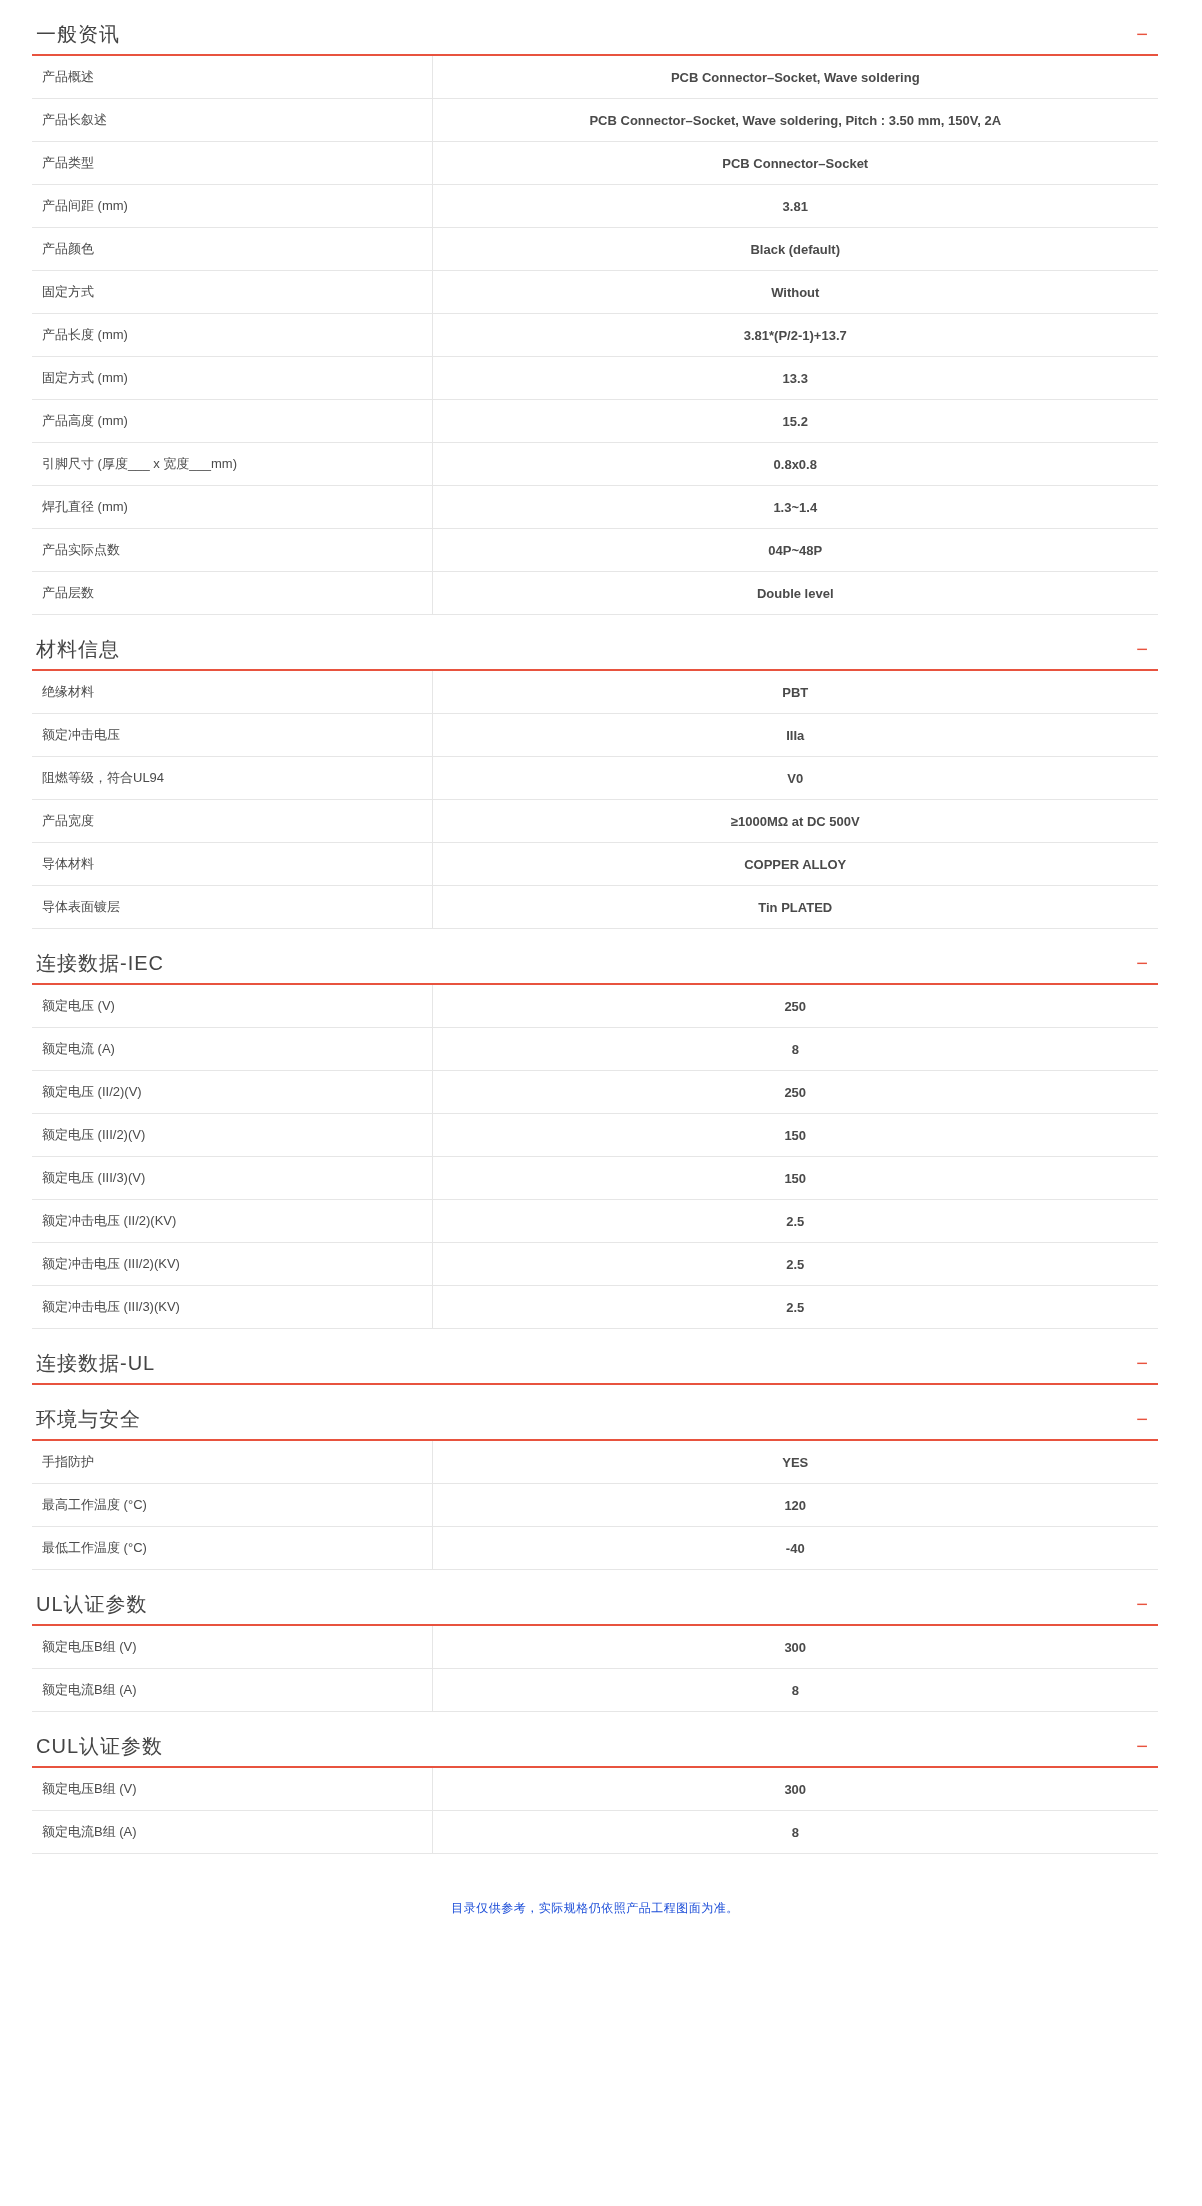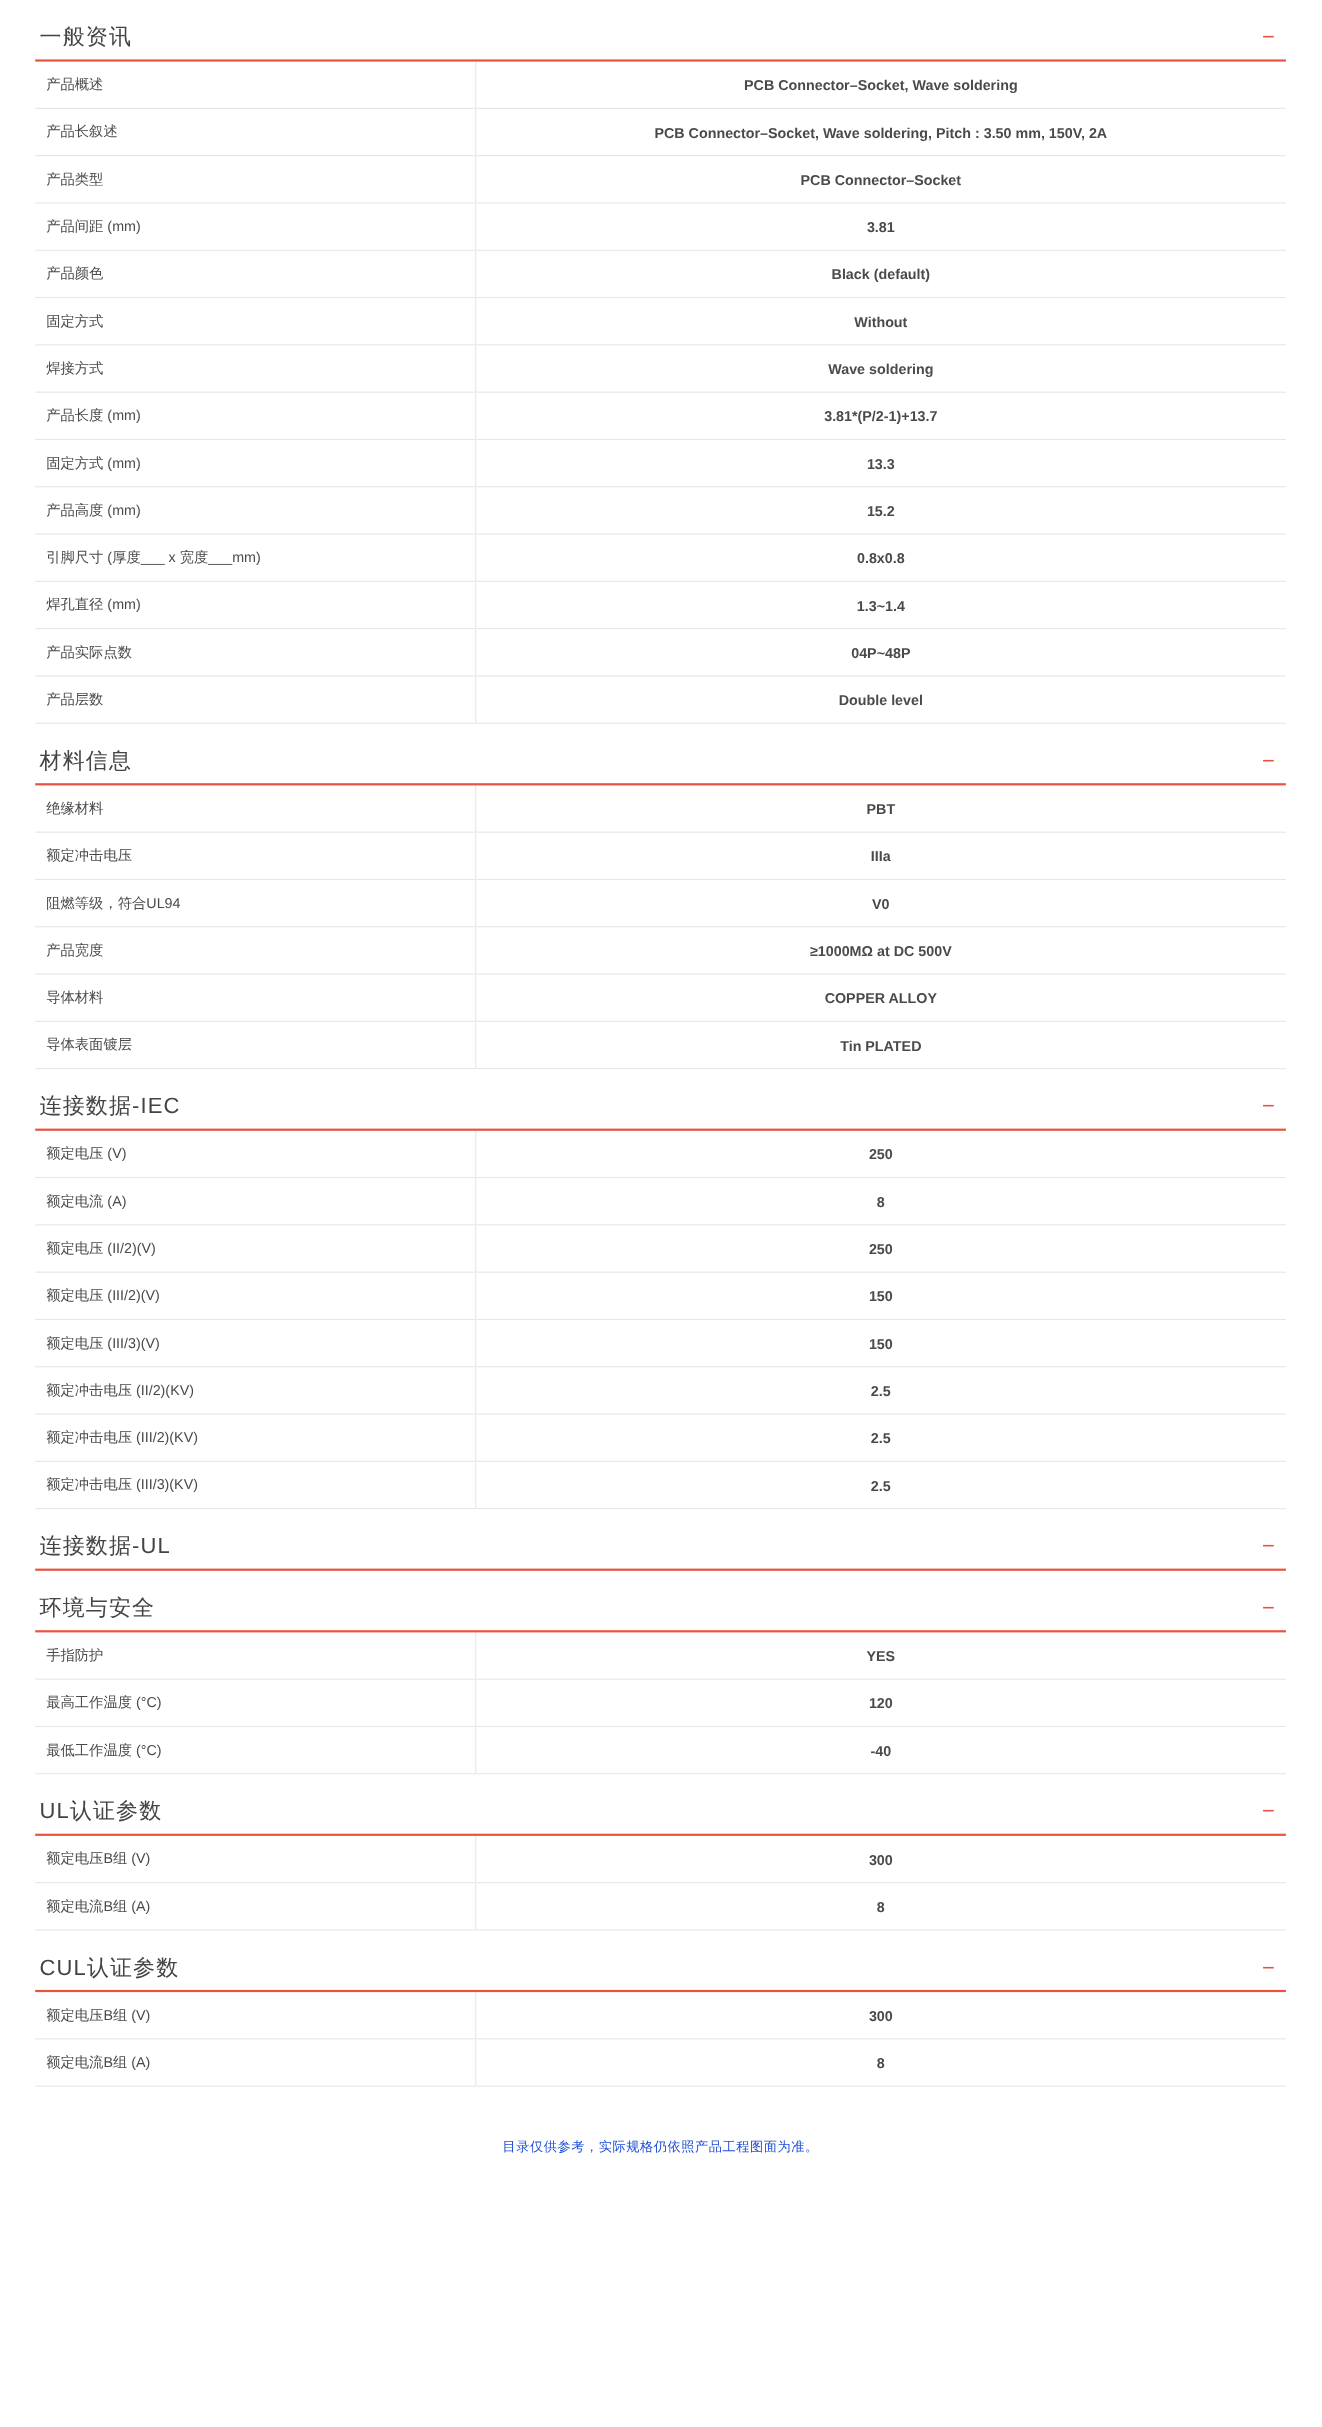--- a/index.html
+++ b/index.html
@@ -10,21 +10,21 @@
     font-family: "Liberation Sans", "DejaVu Sans", sans-serif;
     color: #333333;
   }
   body {
     width: 1202px;
     min-height: 2206px;
     position: relative;
   }
   .page {
     width: 1202px;
-    padding: 0 1px 40px 0;
+    padding: 0 12px 40px 0;
   }
   .section {
     margin: 0 0 0 0;
     padding: 0 32px 0 32px;
   }
   .section-head {
     position: relative;
     display: flex;
     align-items: flex-end;
     justify-content: space-between;
@@ -109,24 +109,20 @@
             </tr>
             <tr>
               <td class="label">产品颜色</td>
               <td class="value">Black (default)</td>
             </tr>
             <tr>
               <td class="label">固定方式</td>
               <td class="value">Without</td>
             </tr>
             <tr>
-              <td class="label">焊接方式</td>
-              <td class="value">Wave soldering</td>
-            </tr>
-            <tr>
               <td class="label">产品长度 (mm)</td>
               <td class="value">3.81*(P/2-1)+13.7</td>
             </tr>
             <tr>
               <td class="label">固定方式 (mm)</td>
               <td class="value">13.3</td>
             </tr>
             <tr>
               <td class="label">产品高度 (mm)</td>
               <td class="value">15.2</td>

